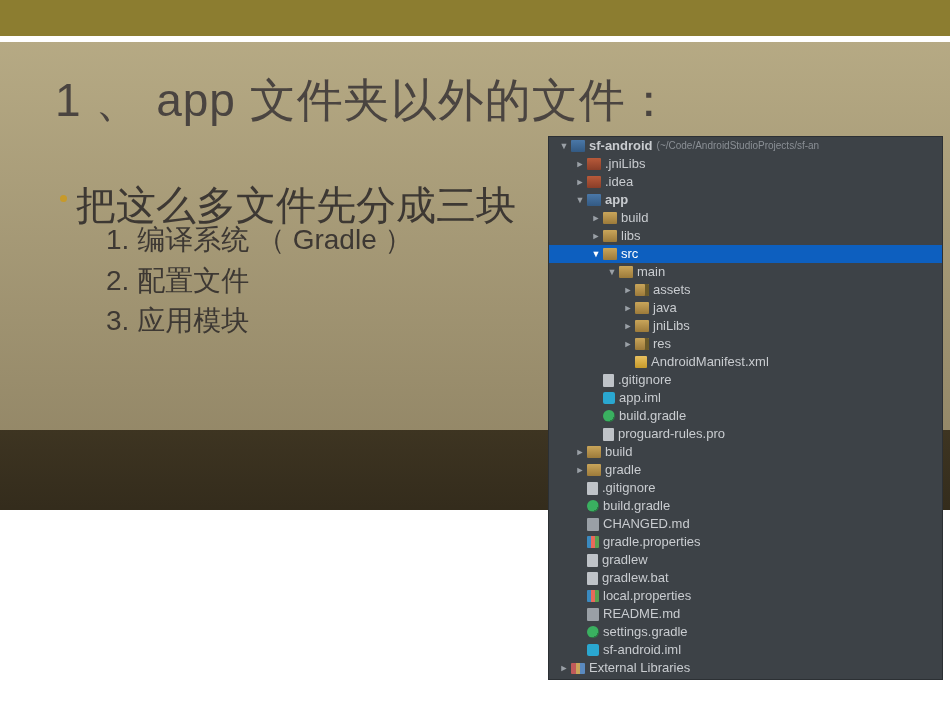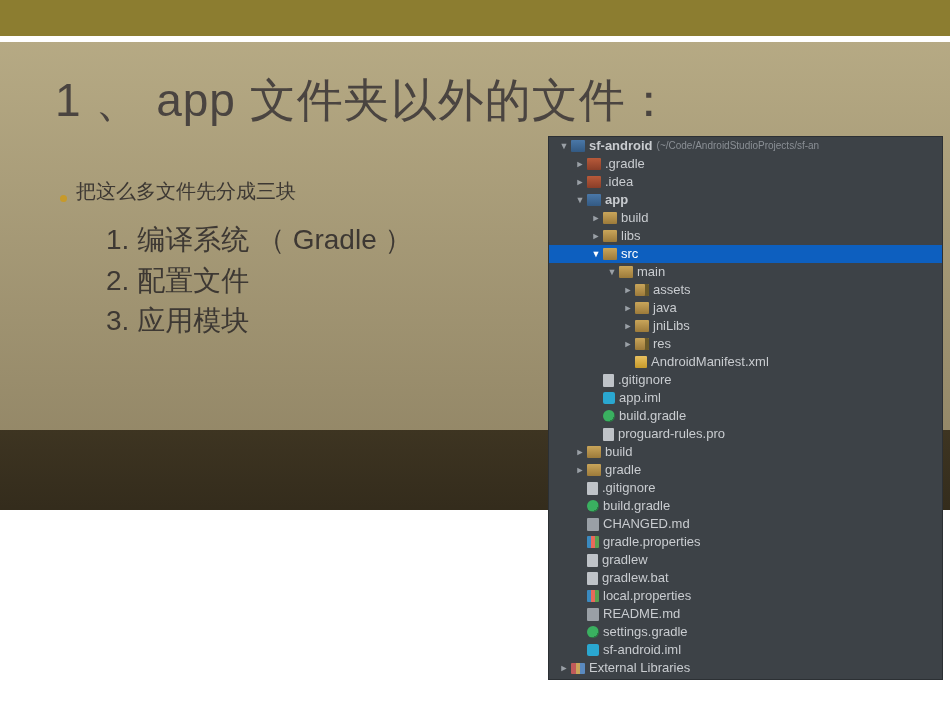--- a/index.html
+++ b/index.html
@@ -26,21 +26,21 @@
   .bullet-dot {
     position: absolute;
     left: 60px; top: 195px;
     width: 7px; height: 7px;
     background: #c79a2a;
     border-radius: 50%;
   }
   .bullet-text {
     position: absolute;
     left: 76px; top: 178px;
-    font-size: 20px;
+    font-size: 40px;
     color: #3d3833;
   }
   .list {
     position: absolute;
     left: 106px; top: 220px;
     font-size: 28px;
     color: #3d3833;
     line-height: 1.45;
   }
   .list .row { white-space: nowrap; }
@@ -120,21 +120,21 @@
         <span class="indent" style="width: 10px;"></span>
         <span class="arrow">▼</span>
         <span class="ficon ic-folder-blue"></span>
         <span class="label bold">sf-android</span>
         <span class="meta">(~/Code/AndroidStudioProjects/sf-an</span>
       </div>
       <div class="tree-row">
         <span class="indent" style="width: 26px;"></span>
         <span class="arrow">►</span>
         <span class="ficon ic-folder-red"></span>
-        <span class="label">.gradle</span>
+        <span class="label">.jniLibs</span>
       </div>
       <div class="tree-row">
         <span class="indent" style="width: 26px;"></span>
         <span class="arrow">►</span>
         <span class="ficon ic-folder-red"></span>
         <span class="label">.idea</span>
       </div>
       <div class="tree-row">
         <span class="indent" style="width: 26px;"></span>
         <span class="arrow">▼</span>

